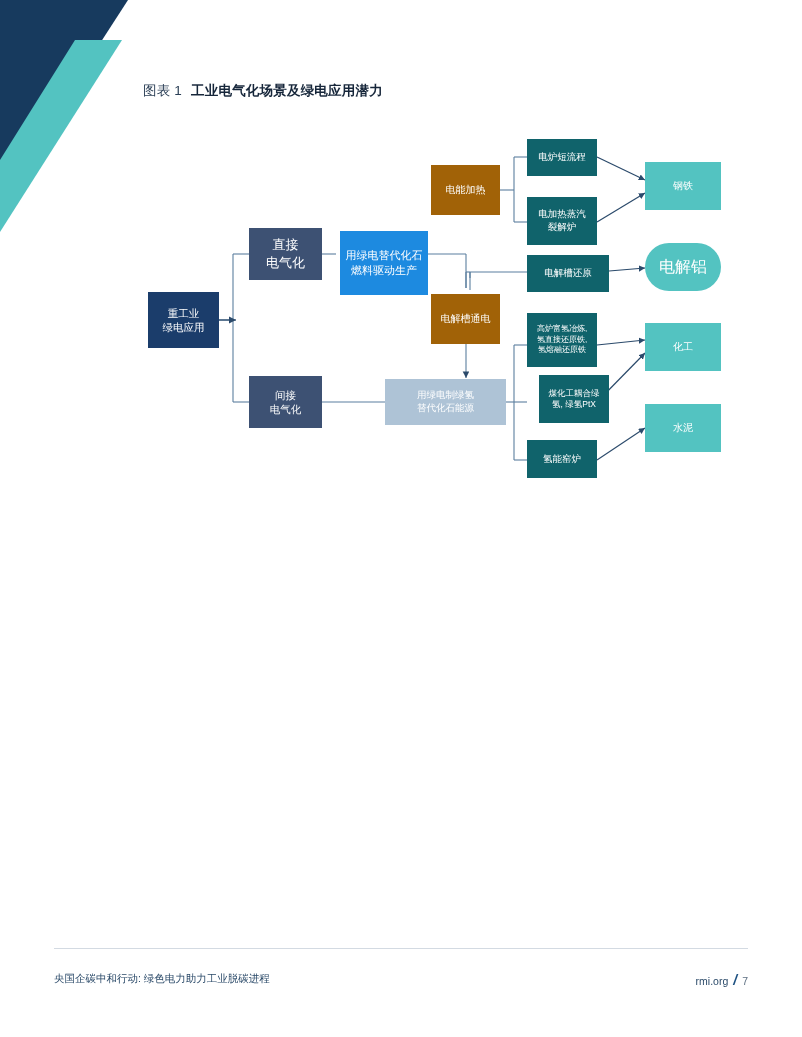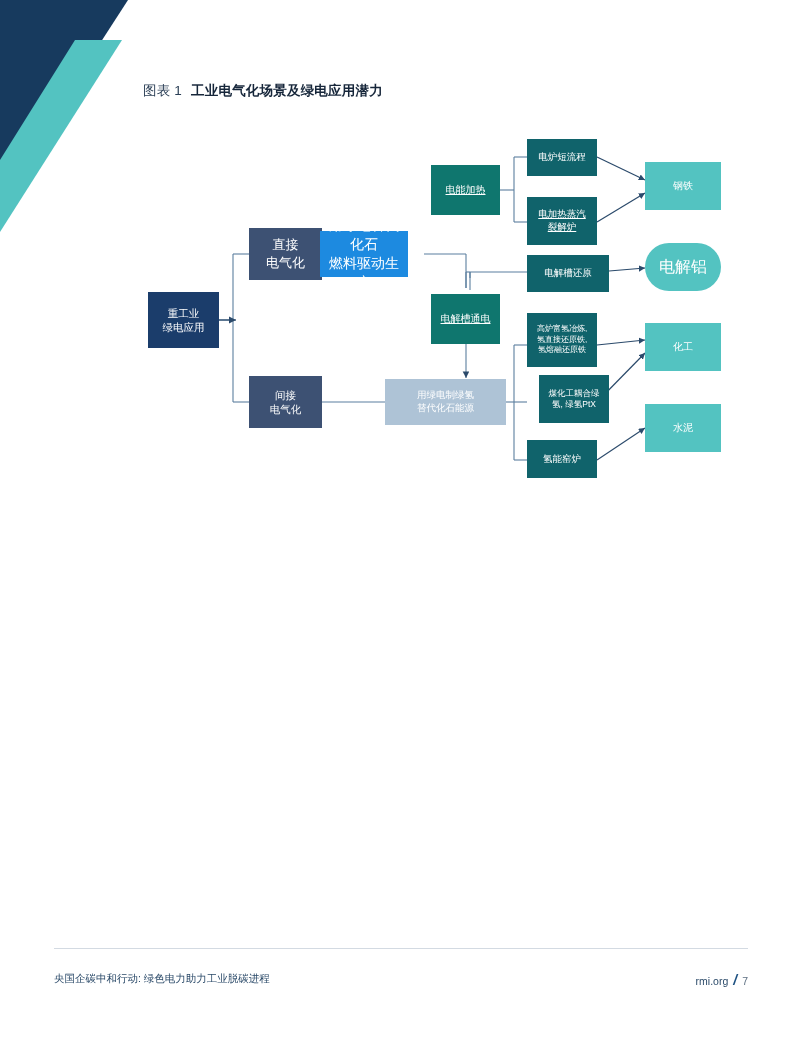--- a/index.html
+++ b/index.html
@@ -69,21 +69,21 @@
     color: #ffffff;
     line-height: 1.35;
     padding: 2px 4px;
     white-space: pre-line;
   }
 
   .n-root      { background: #1b3d6b; }
   .n-path      { background: #3d5173; }
   .n-approach-direct { background: #1d8ae0; }
   .n-approach-indirect { background: #aec3d6; color:#ffffff; }
-  .n-mode      { background: #0f766e; text-decoration: underline; }
+  .n-mode      { background: #a16207; }
   .n-tech      { background: #10636b; }
   .n-sector    { background: #53c3c1; }
 
   
   #footer-rule {
     position: absolute;
     left: 54px;
     top: 948px;
     width: 694px;
     height: 1px;
@@ -191,30 +191,30 @@
   </svg>
 
   <div class="node n-root" style="left:148px; top:292px; width:71px; height:56px; font-size:10.5px;">重工业
 绿电应用</div>
 
   <div class="node n-path" style="left:249px; top:228px; width:73px; height:52px; font-size:13px;">直接
 电气化</div>
   <div class="node n-path" style="left:249px; top:376px; width:73px; height:52px; font-size:10.5px;">间接
 电气化</div>
 
-  <div class="node n-approach-direct" style="left:320px; top:231px; width:88px; height:46px; font-size:14px;">用绿电替代化石
+  <div class="node n-approach-direct" style="left:340px; top:231px; width:88px; height:64px; font-size:11px;">用绿电替代化石
 燃料驱动生产</div>
   <div class="node n-approach-indirect" style="left:385px; top:379px; width:121px; height:46px; font-size:9.5px;">用绿电制绿氢
 替代化石能源</div>
 
   <div class="node n-mode" style="left:431px; top:165px; width:69px; height:50px; font-size:10px;">电能加热</div>
   <div class="node n-mode" style="left:431px; top:294px; width:69px; height:50px; font-size:10px;">电解槽通电</div>
 
   <div class="node n-tech" style="left:527px; top:139px; width:70px; height:37px; font-size:9.5px;">电炉短流程</div>
-  <div class="node n-tech" style="left:527px; top:197px; width:70px; height:48px; font-size:9.5px;text-decoration:underline;">电加热蒸汽
+  <div class="node n-tech" style="left:527px; top:197px; width:70px; height:48px; font-size:9.5px;">电加热蒸汽
 裂解炉</div>
   <div class="node n-tech" style="left:527px; top:255px; width:82px; height:37px; font-size:9.5px;">电解槽还原</div>
   <div class="node n-tech" style="left:527px; top:313px; width:70px; height:54px; font-size:8px;">高炉富氢冶炼,
 氢直接还原铁,
 氢熔融还原铁</div>
   <div class="node n-tech" style="left:539px; top:375px; width:70px; height:48px; font-size:8.5px;">煤化工耦合绿
 氢, 绿氢PtX</div>
   <div class="node n-tech" style="left:527px; top:440px; width:70px; height:38px; font-size:9.5px;">氢能窑炉</div>
 
   <div class="node n-sector" style="left:645px; top:162px; width:76px; height:48px; font-size:10px;">钢铁</div>

